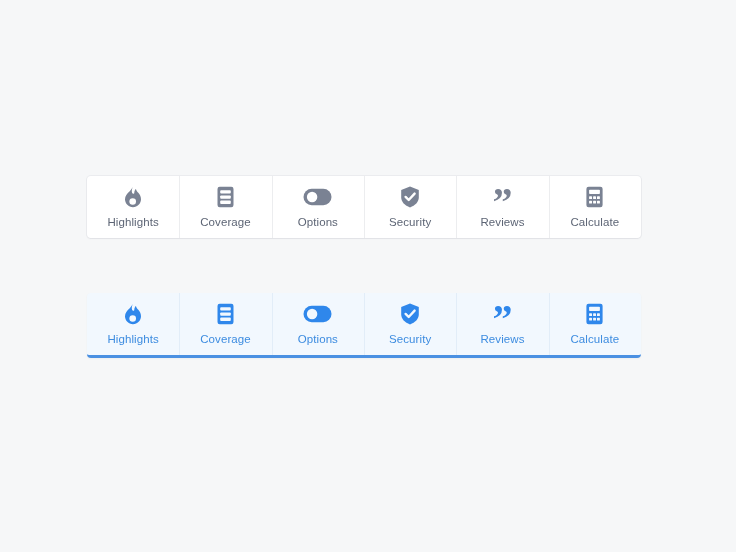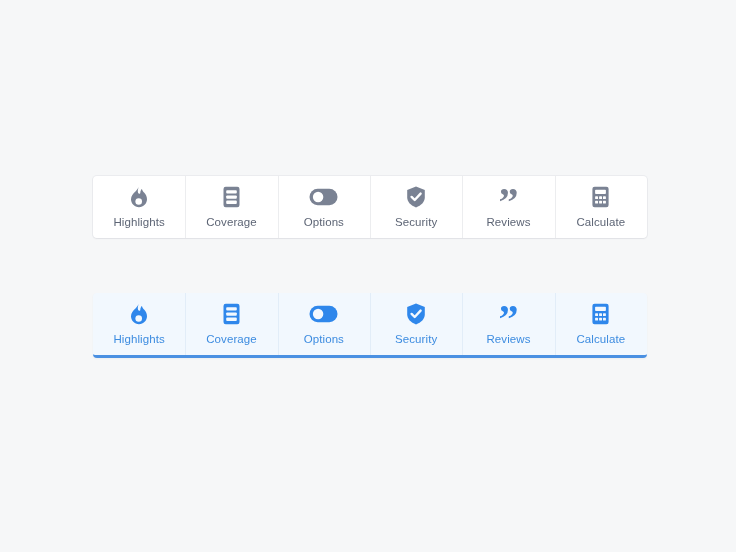--- a/index.html
+++ b/index.html
@@ -10,21 +10,21 @@
     width: 736px;
     height: 552px;
     background: #f6f7f8;
     font-family: "Liberation Sans", sans-serif;
     overflow: hidden;
     position: relative;
   }
 
   .tabbar {
     position: absolute;
-    left: 93px;
+    left: 87px;
     width: 554px;
     display: flex;
     border-radius: 4px;
     overflow: hidden;
   }
 
   .tabbar--default {
     top: 176px;
     background: #ffffff;
     box-shadow: 0 1px 2px rgba(60, 72, 88, 0.06), 0 0 0 1px rgba(225, 228, 232, 0.55);

